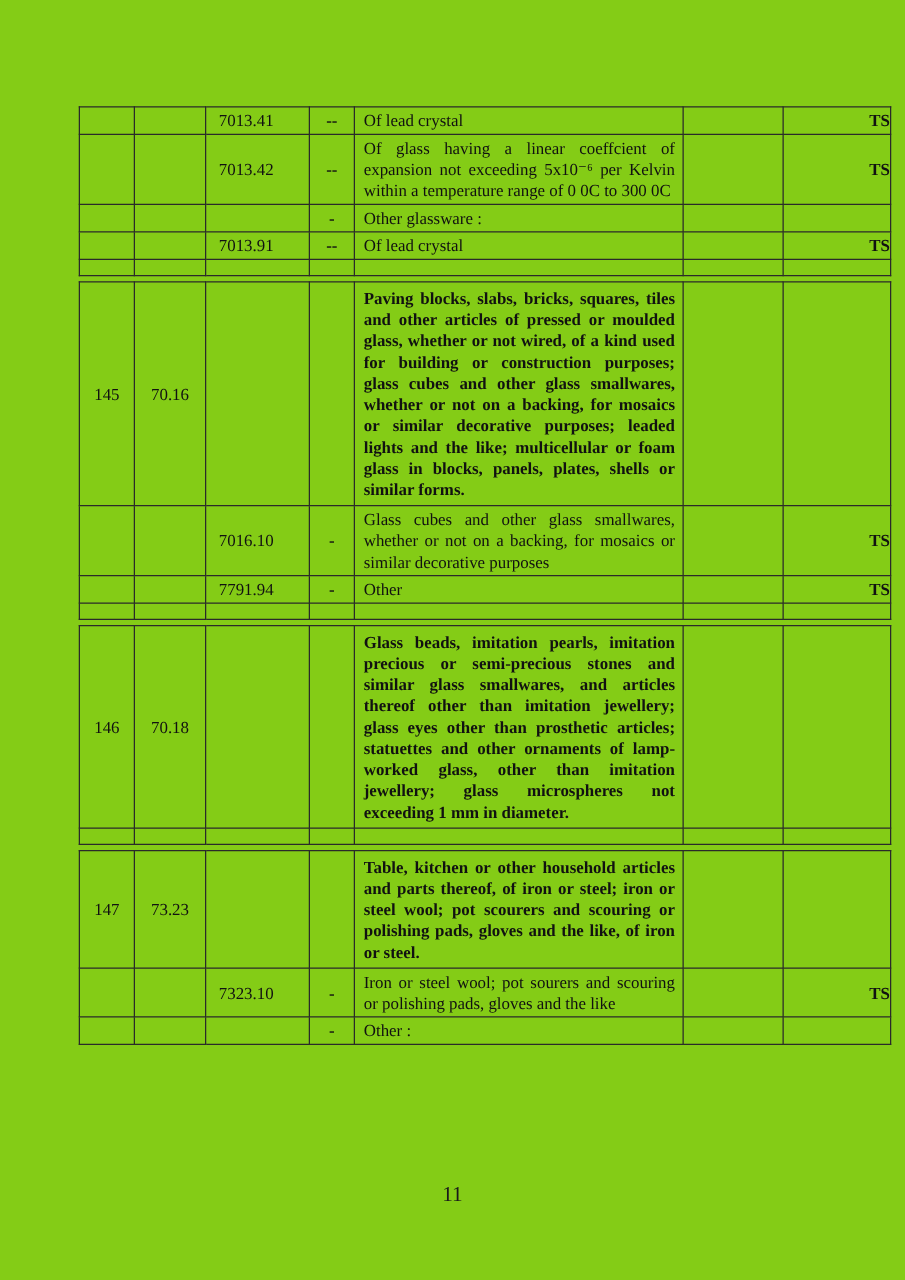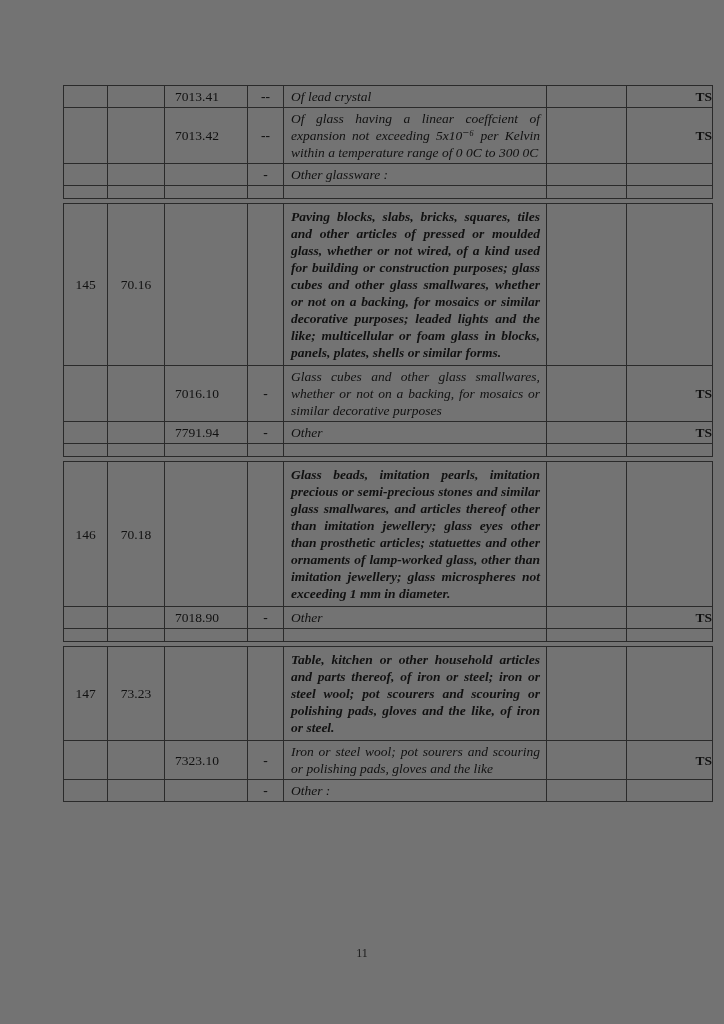--- a/index.html
+++ b/index.html
@@ -4,48 +4,48 @@
 <style>
   * { margin:0; padding:0; box-sizing:border-box; }
   html,body { background:#ffffff; }
   body {
     width:724px; height:1024px;
     font-family:"Liberation Serif","DejaVu Serif",serif;
     color:#111111;
   }
   .page {
     position:relative; width:724px; height:1024px;
-    background:#737373; overflow:hidden;
+    background:#84cc16; overflow:hidden;
   }
   .table-wrap { position:absolute; left:63px; top:85px; width:649px; }
   table.blk {
     border-collapse:collapse; table-layout:fixed;
     width:649px; margin-bottom:4px;
   }
   table.blk td {
     border:1px solid #2a2a2a;
     font-size:13.5px; line-height:17px;
     vertical-align:middle;
     overflow:hidden;
   }
   col.c1{width:44px;} col.c2{width:57px;} col.c3{width:83px;}
   col.c4{width:36px;} col.c5{width:263px;} col.c6{width:80px;} col.c7{width:86px;}
   td.serial, td.heading { text-align:center; font-weight:normal; font-size:13.5px; }
   td.code { padding:1px 2px 1px 10px; }
   td.dash { text-align:center; font-weight:bold; font-size:13px; }
   td.desc {
     text-align:justify; text-justify:inter-word;
-    padding:2px 6px 2px 7px; vertical-align:top;font-style:italic;
+    padding:2px 6px 2px 7px; vertical-align:top;
   }
   td.status { text-align:right; font-weight:bold; font-size:13.5px; }
   tr.section td.desc { font-weight:bold; padding-top:4px; padding-bottom:4px;margin-left:44px; }
   tr.spacer td { height:13px; padding:0; }
   .page-number {
     position:absolute; left:0; width:724px; top:946px;
-    text-align:center; font-size:12px; color:#1a1a1a;
+    text-align:center; font-size:17px; color:#1a1a1a;
   }
 </style>
 </head>
 <body>
 
 <div class="page">
   <div class="table-wrap">
 
     <table class="blk">
       <colgroup>
@@ -78,20 +78,29 @@
       </tr>
       <tr>
         <td class="serial"></td>
         <td class="heading"></td>
         <td class="code"></td>
         <td class="dash">-</td>
         <td class="desc">Other glassware :</td>
         <td class="blank"></td>
         <td class="status"></td>
       </tr>
+      <tr>
+        <td class="serial"></td>
+        <td class="heading"></td>
+        <td class="code">7013.91</td>
+        <td class="dash">--</td>
+        <td class="desc">Of lead crystal</td>
+        <td class="blank"></td>
+        <td class="status">TS</td>
+      </tr>
       <tr class="spacer">
         <td></td>
             <td></td>
             <td></td>
             <td></td>
             <td></td>
             <td></td>
             <td></td>
       </tr>
     </tbody>
@@ -160,29 +169,20 @@
       <tbody>
           <tr class="section">
         <td class="serial">146</td>
         <td class="heading">70.18</td>
         <td class="code"></td>
         <td class="dash"></td>
         <td class="desc">Glass beads, imitation pearls, imitation precious or semi-precious stones and similar glass smallwares, and articles thereof other than imitation jewellery; glass eyes other than prosthetic articles; statuettes and other ornaments of lamp-worked glass, other than imitation jewellery; glass microspheres not exceeding 1 mm in diameter.</td>
         <td class="blank"></td>
         <td class="status"></td>
       </tr>
-      <tr>
-        <td class="serial"></td>
-        <td class="heading"></td>
-        <td class="code">7018.90</td>
-        <td class="dash">-</td>
-        <td class="desc">Other</td>
-        <td class="blank"></td>
-        <td class="status">TS</td>
-      </tr>
       <tr class="spacer">
         <td></td>
             <td></td>
             <td></td>
             <td></td>
             <td></td>
             <td></td>
             <td></td>
       </tr>
     </tbody>

